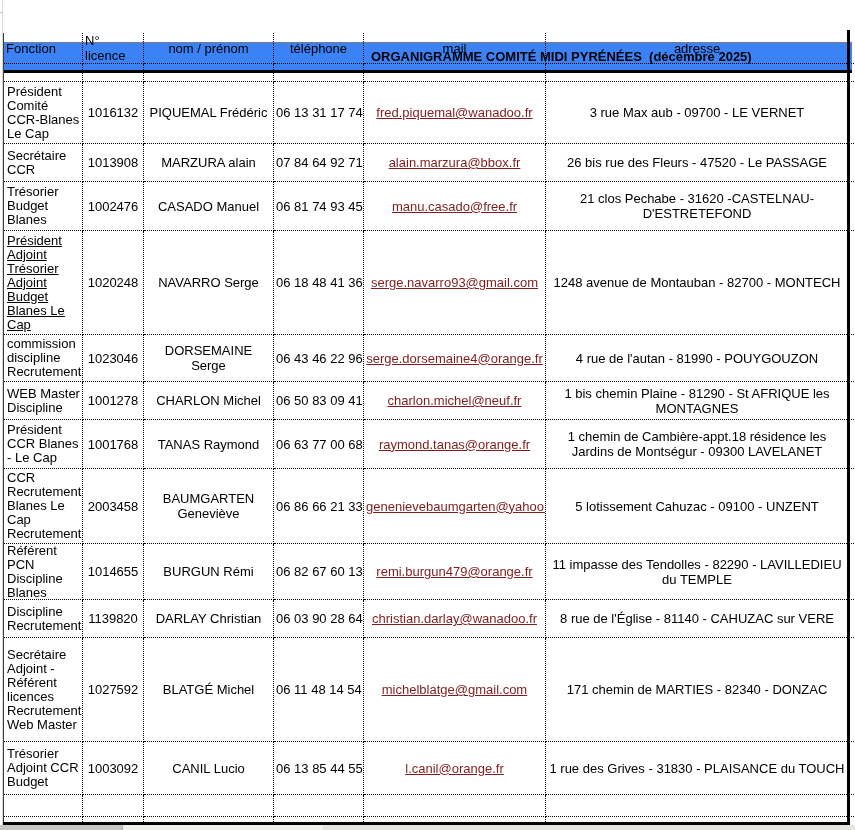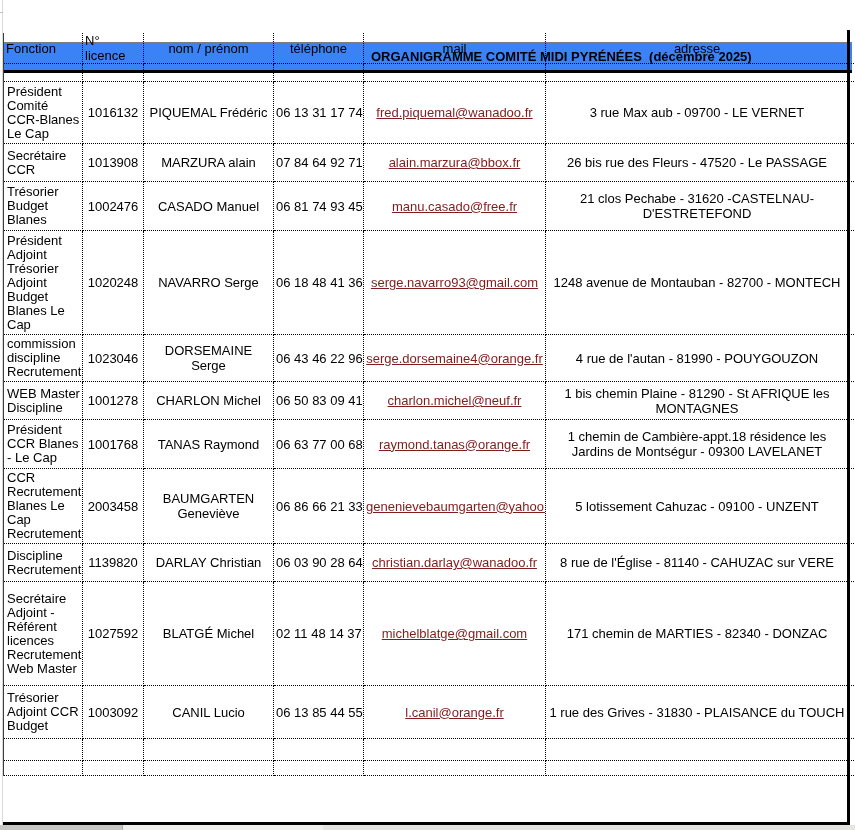--- a/index.html
+++ b/index.html
@@ -140,21 +140,21 @@
     <td class="c-nom">CASADO Manuel</td>
     <td class="c-tel">06 81 74 93 45</td>
     <td class="c-mail">
       <a class="mail-link">manu.casado@free.fr</a>
     </td>
     <td class="c-adresse">21 clos Pechabe - 31620 -CASTELNAU-D'ESTRETEFOND</td>
     <td class="c-ovh"></td>
   </tr>
         <tr style="height: 104px;">
     <td class="c-fonction">
-      <div class="fn-wrap" style="height: 103px;">
+      <div class="fn-wrap" style="height: 103px; text-decoration: underline;">
               <span>Président Adjoint Trésorier Adjoint Budget Blanes Le Cap</span>
             </div>
     </td>
     <td class="c-licence">1020248</td>
     <td class="c-nom">NAVARRO Serge</td>
     <td class="c-tel">06 18 48 41 36</td>
     <td class="c-mail">
       <a class="mail-link">serge.navarro93@gmail.com</a>
     </td>
     <td class="c-adresse">1248 avenue de Montauban - 82700 - MONTECH</td>
@@ -213,20 +213,35 @@
     </td>
     <td class="c-licence">2003458</td>
     <td class="c-nom">BAUMGARTEN Geneviève</td>
     <td class="c-tel">06 86 66 21 33</td>
     <td class="c-mail">
       <a class="mail-link">genenievebaumgarten@yahoo.fr</a>
     </td>
     <td class="c-adresse">5 lotissement Cahuzac - 09100 - UNZENT</td>
     <td class="c-ovh"></td>
   </tr>
+        <tr style="height: 56px;">
+    <td class="c-fonction">
+      <div class="fn-wrap" style="height: 55px;">
+              <span>Référent PCN Discipline Blanes</span>
+            </div>
+    </td>
+    <td class="c-licence">1014655</td>
+    <td class="c-nom">BURGUN Rémi</td>
+    <td class="c-tel">06 82 67 60 13</td>
+    <td class="c-mail">
+      <a class="mail-link">remi.burgun479@orange.fr</a>
+    </td>
+    <td class="c-adresse">11 impasse des Tendolles - 82290 - LAVILLEDIEU du TEMPLE</td>
+    <td class="c-ovh"></td>
+  </tr>
         <tr style="height: 38px;">
     <td class="c-fonction">
       <div class="fn-wrap" style="height: 37px;">
               <span>Discipline Recrutement</span>
             </div>
     </td>
     <td class="c-licence">1139820</td>
     <td class="c-nom">DARLAY Christian</td>
     <td class="c-tel">06 03 90 28 64</td>
     <td class="c-mail">
@@ -236,21 +251,21 @@
     <td class="c-ovh"></td>
   </tr>
         <tr style="height: 104px;">
     <td class="c-fonction">
       <div class="fn-wrap" style="height: 103px;">
               <span>Secrétaire Adjoint - Référent licences Recrutement Web Master</span>
             </div>
     </td>
     <td class="c-licence">1027592</td>
     <td class="c-nom">BLATGÉ Michel</td>
-    <td class="c-tel">02 11 48 14 37</td>
+    <td class="c-tel">06 11 48 14 54</td>
     <td class="c-mail">
       <a class="mail-link">michelblatge@gmail.com</a>
     </td>
     <td class="c-adresse">171 chemin de MARTIES - 82340 - DONZAC</td>
     <td class="c-ovh"></td>
   </tr>
         <tr style="height: 53px;">
     <td class="c-fonction">
       <div class="fn-wrap" style="height: 52px; align-items: center;">
               <span>Trésorier Adjoint CCR Budget</span>

